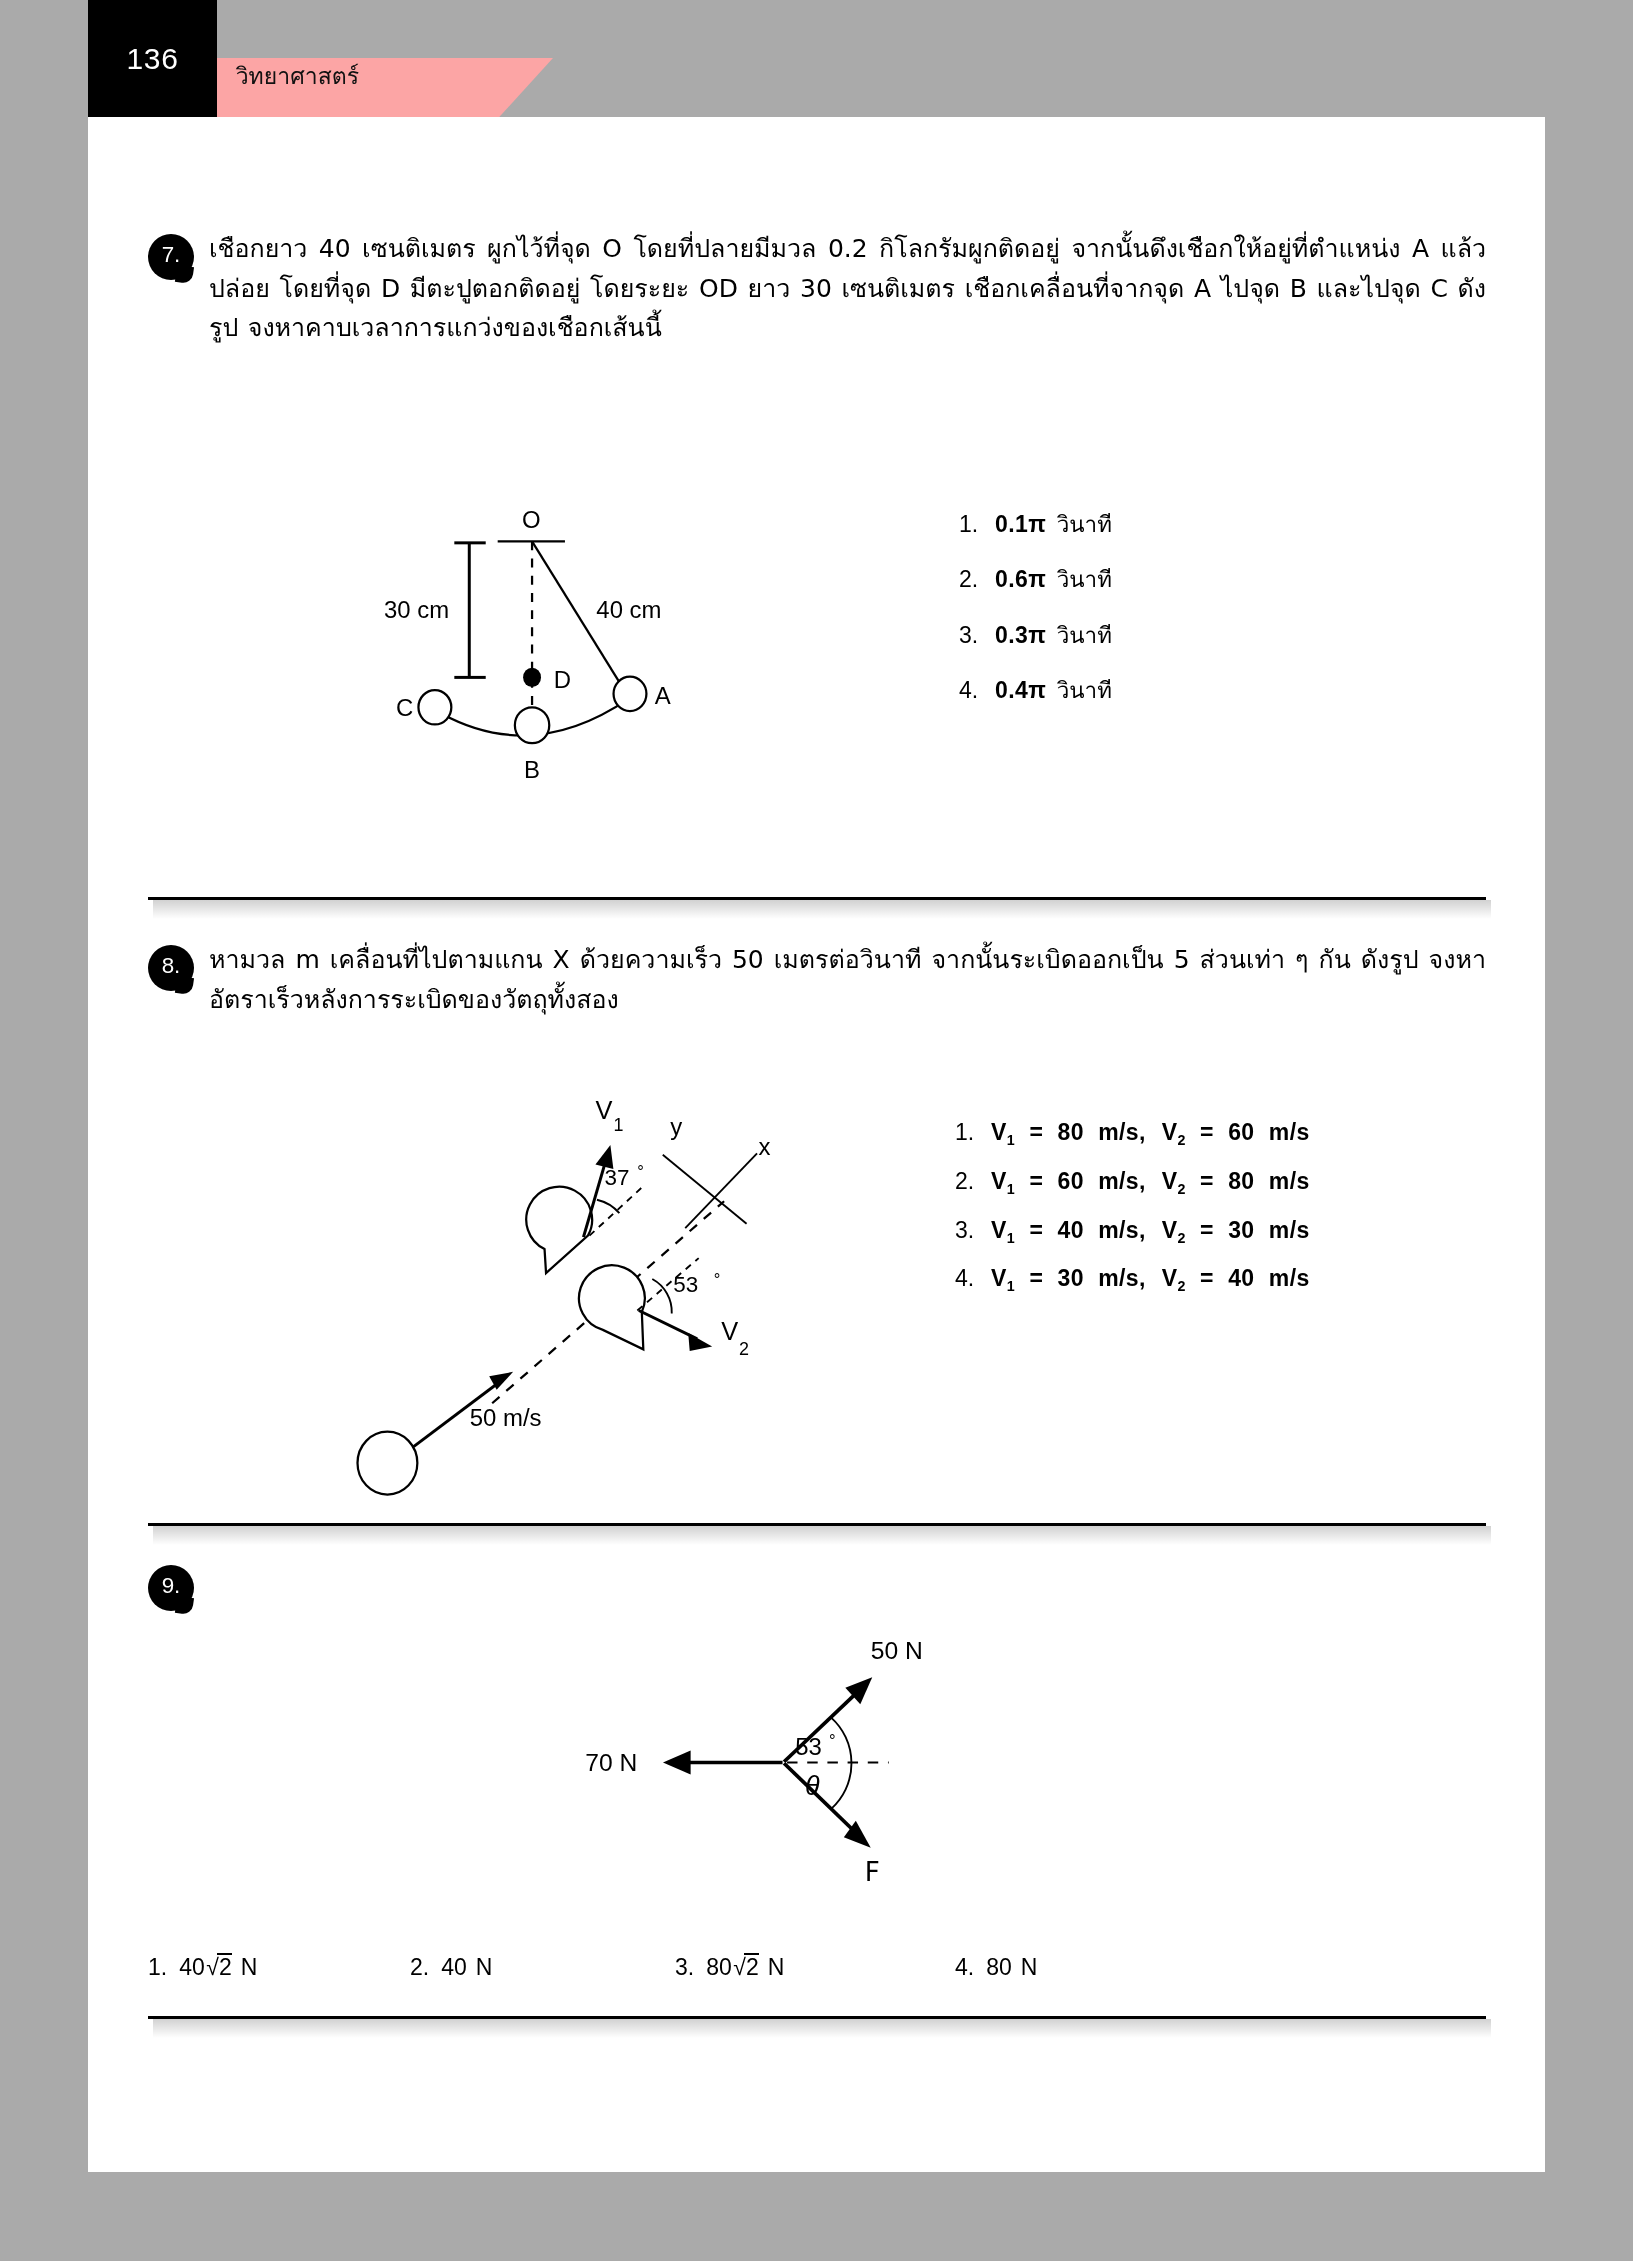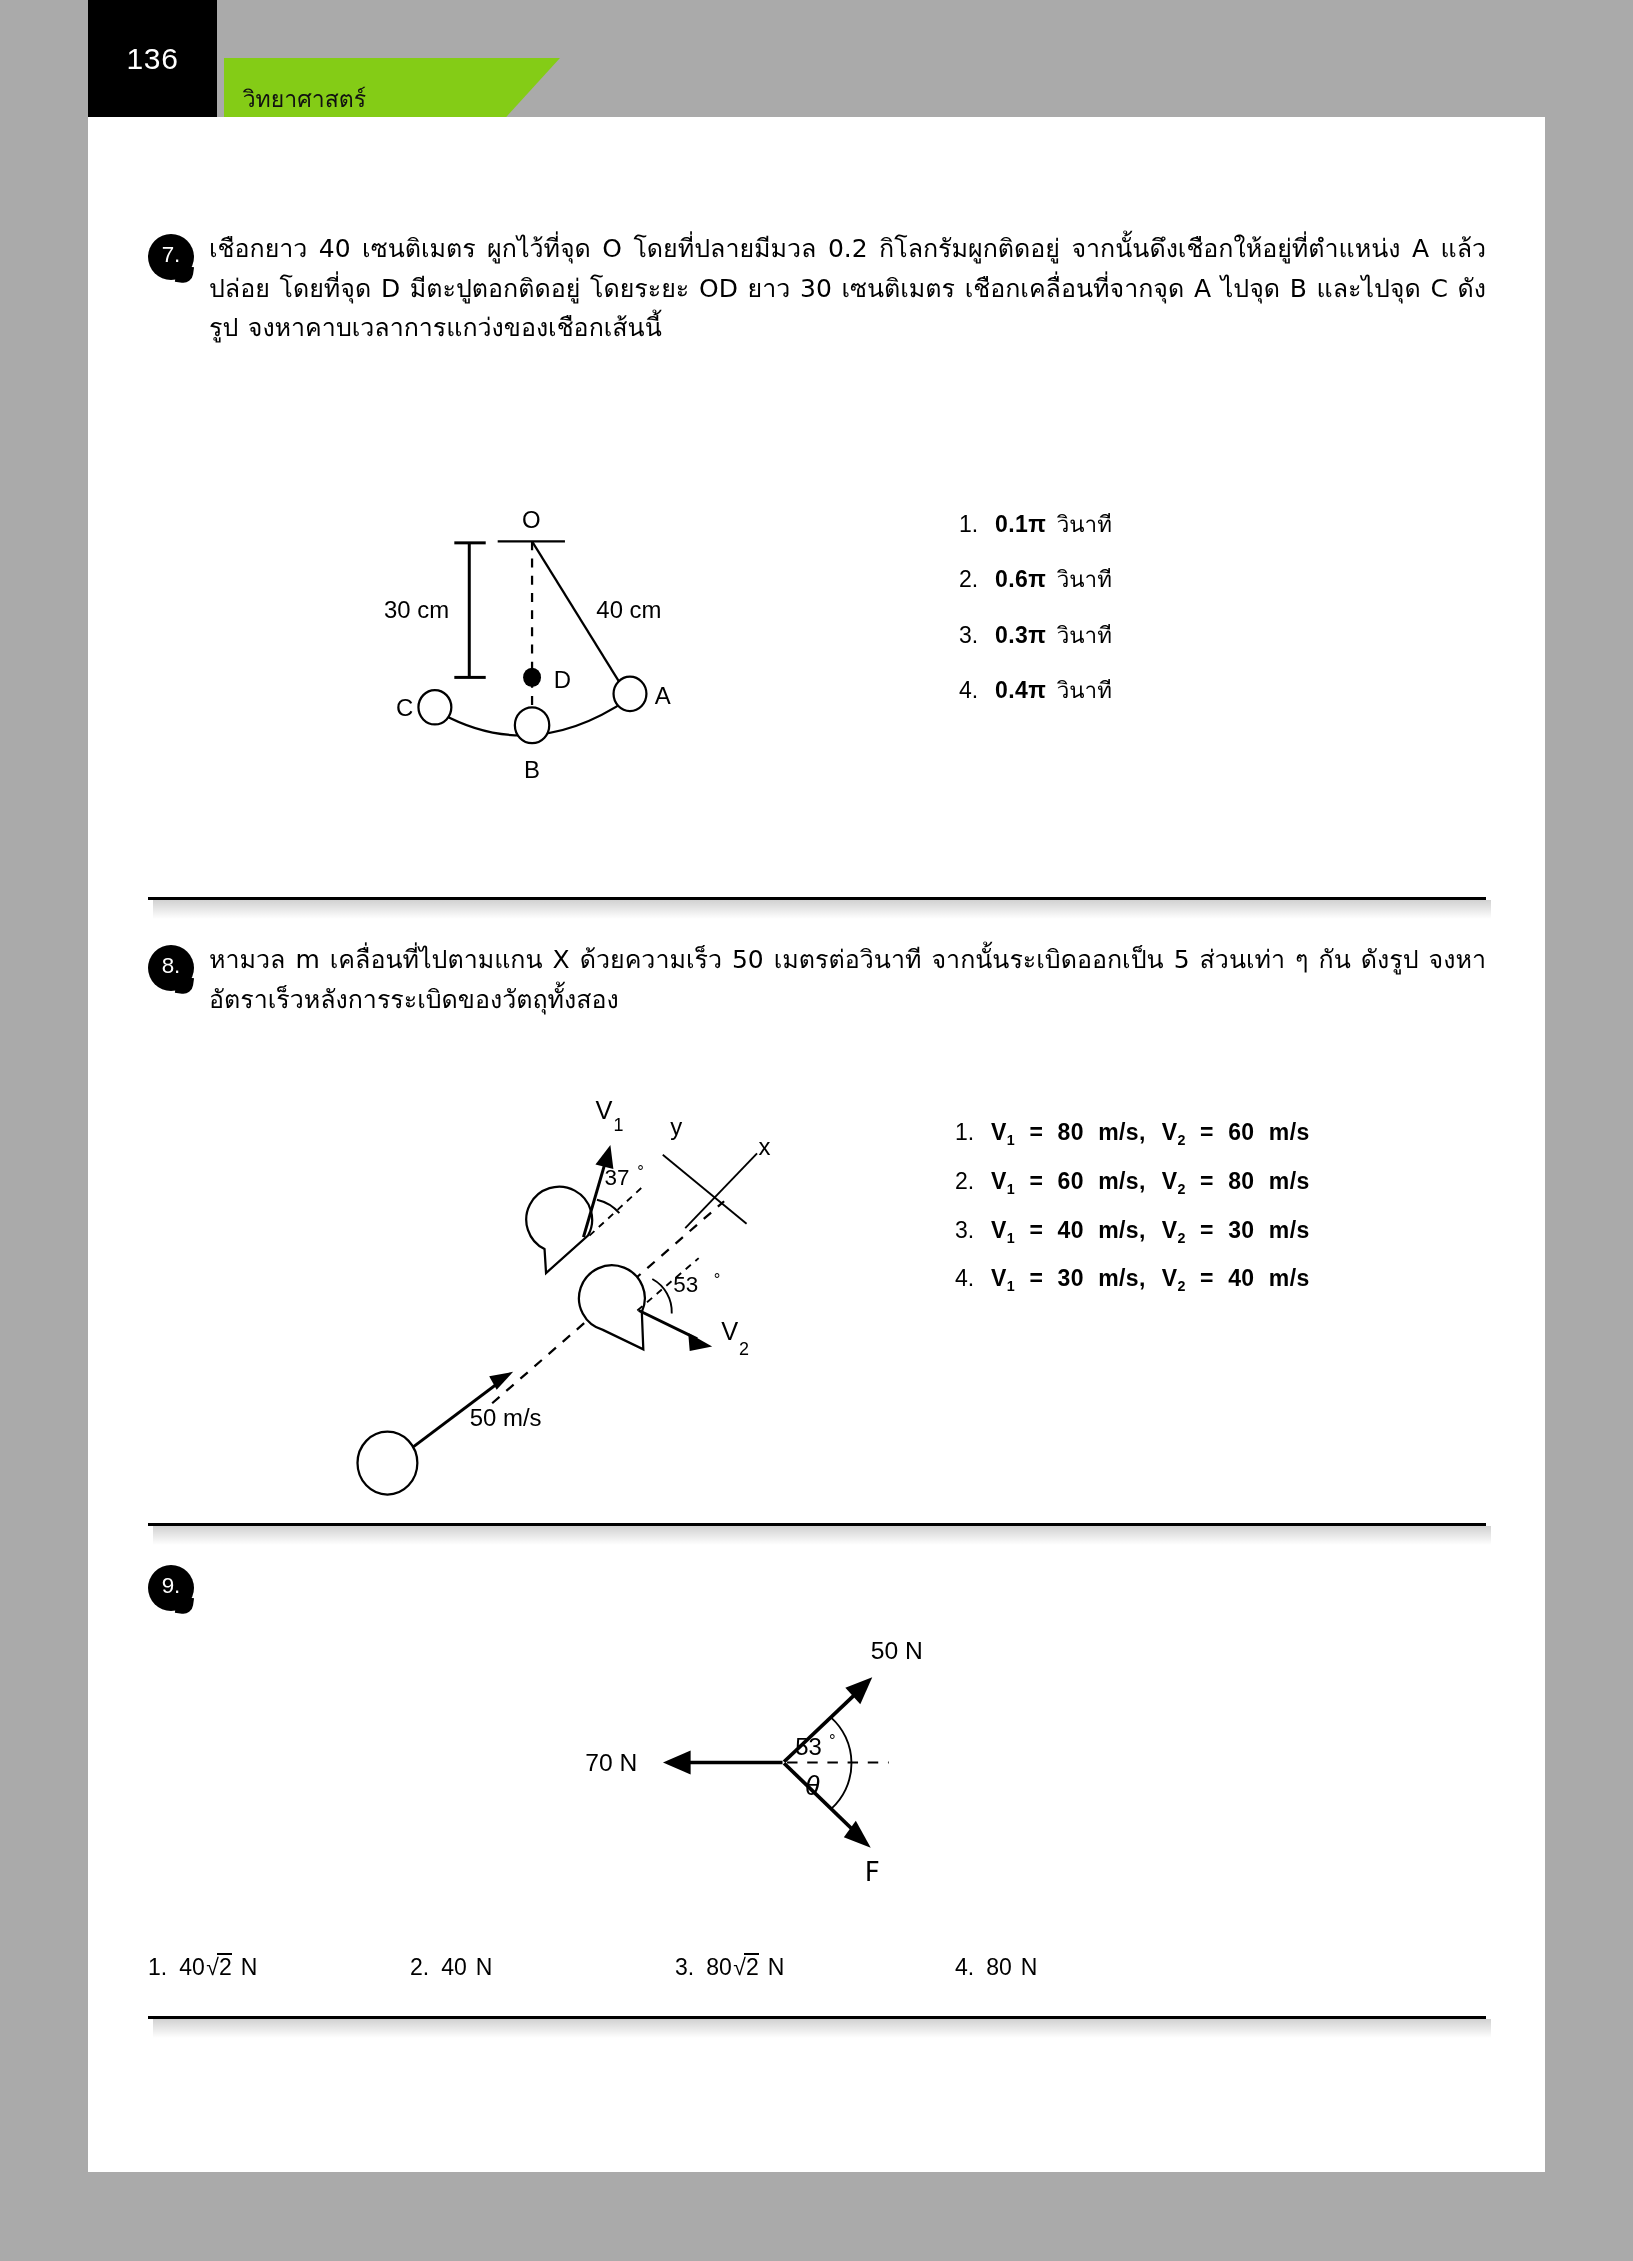--- a/index.html
+++ b/index.html
@@ -51,28 +51,28 @@
     color: #ffffff;
     display: flex;
     align-items: center;
     justify-content: center;
     font-size: 30px;
     font-family: "Liberation Sans", sans-serif;
     letter-spacing: 0.7px;
   }
   #subject-tab {
     position: absolute;
-    left: 224px;
+    left: 217px;
     top: 58px;
     width: 336px;
     height: 59px;
-    background: #84cc16;
+    background: #fca5a5;
     clip-path: polygon(0 0, 100% 0, 84% 100%, 0 100%);
     display: flex;
-    align-items: flex-end;
+    align-items: flex-start;
   }
   #subject-tab .label {
     padding-left: 18.7px;
     font-size: 23px;
     color: #111111;
     font-family: "DejaVu Sans", sans-serif;
     white-space: nowrap;
   }
 
   

